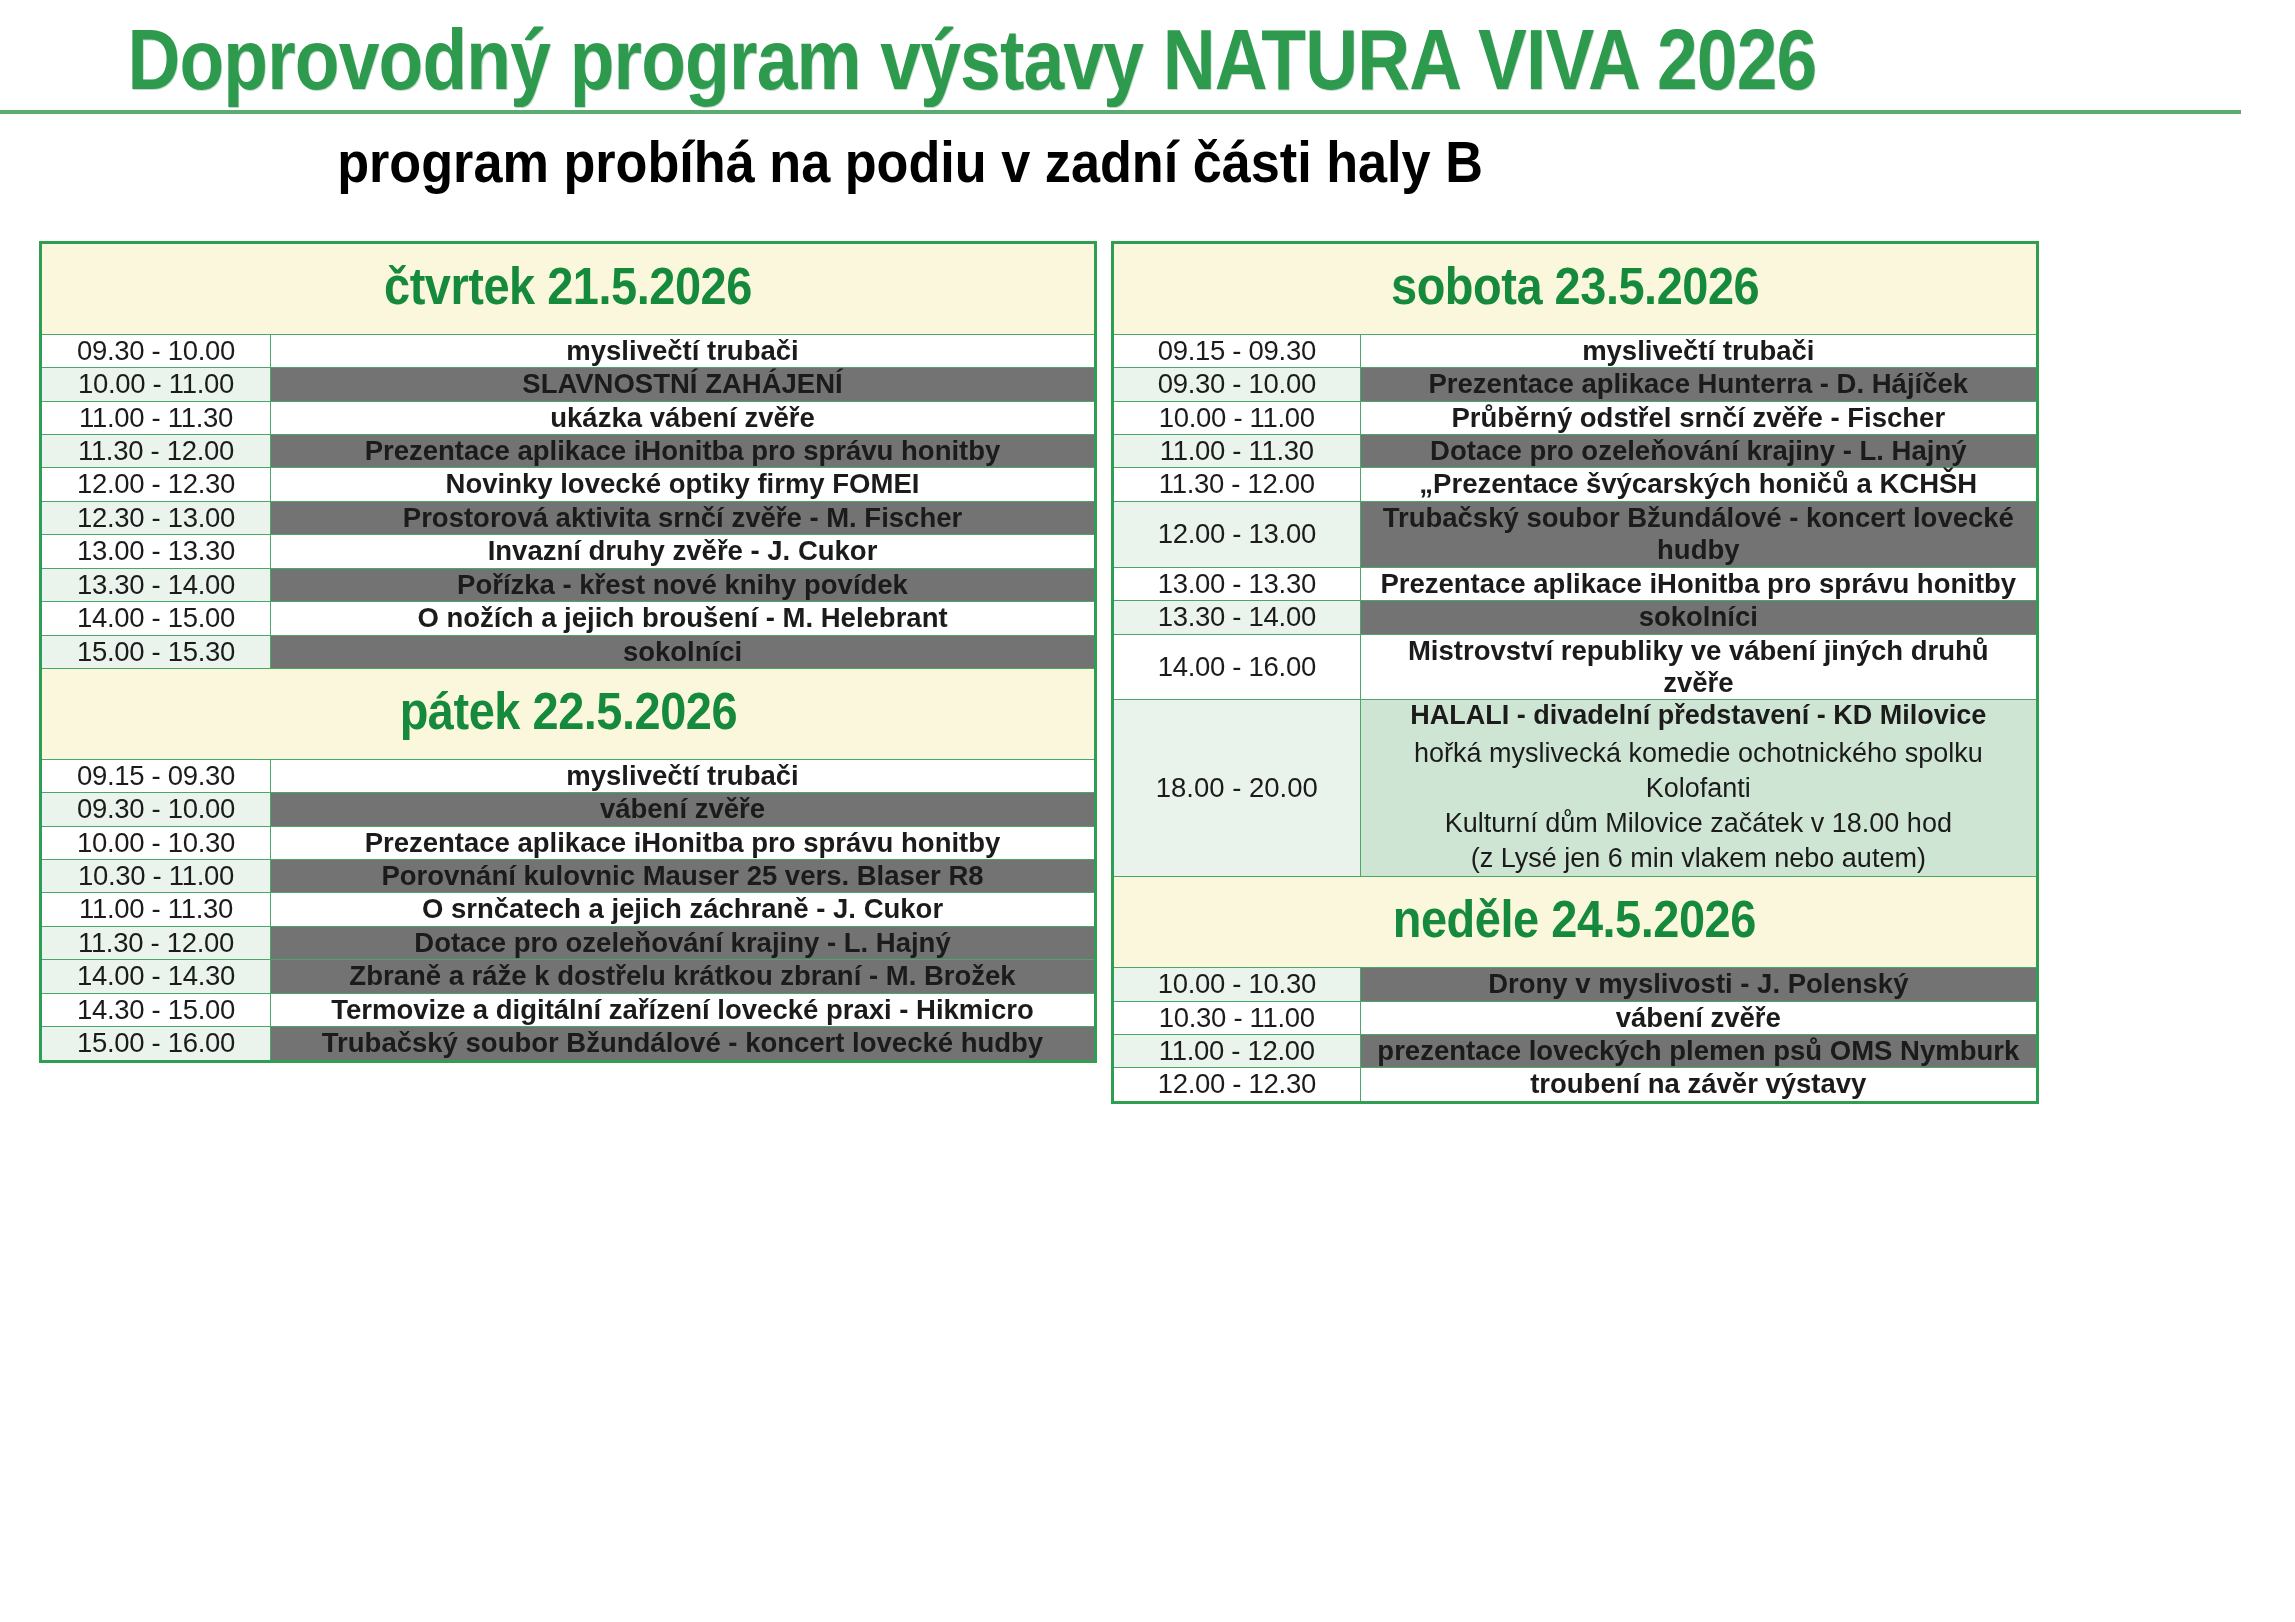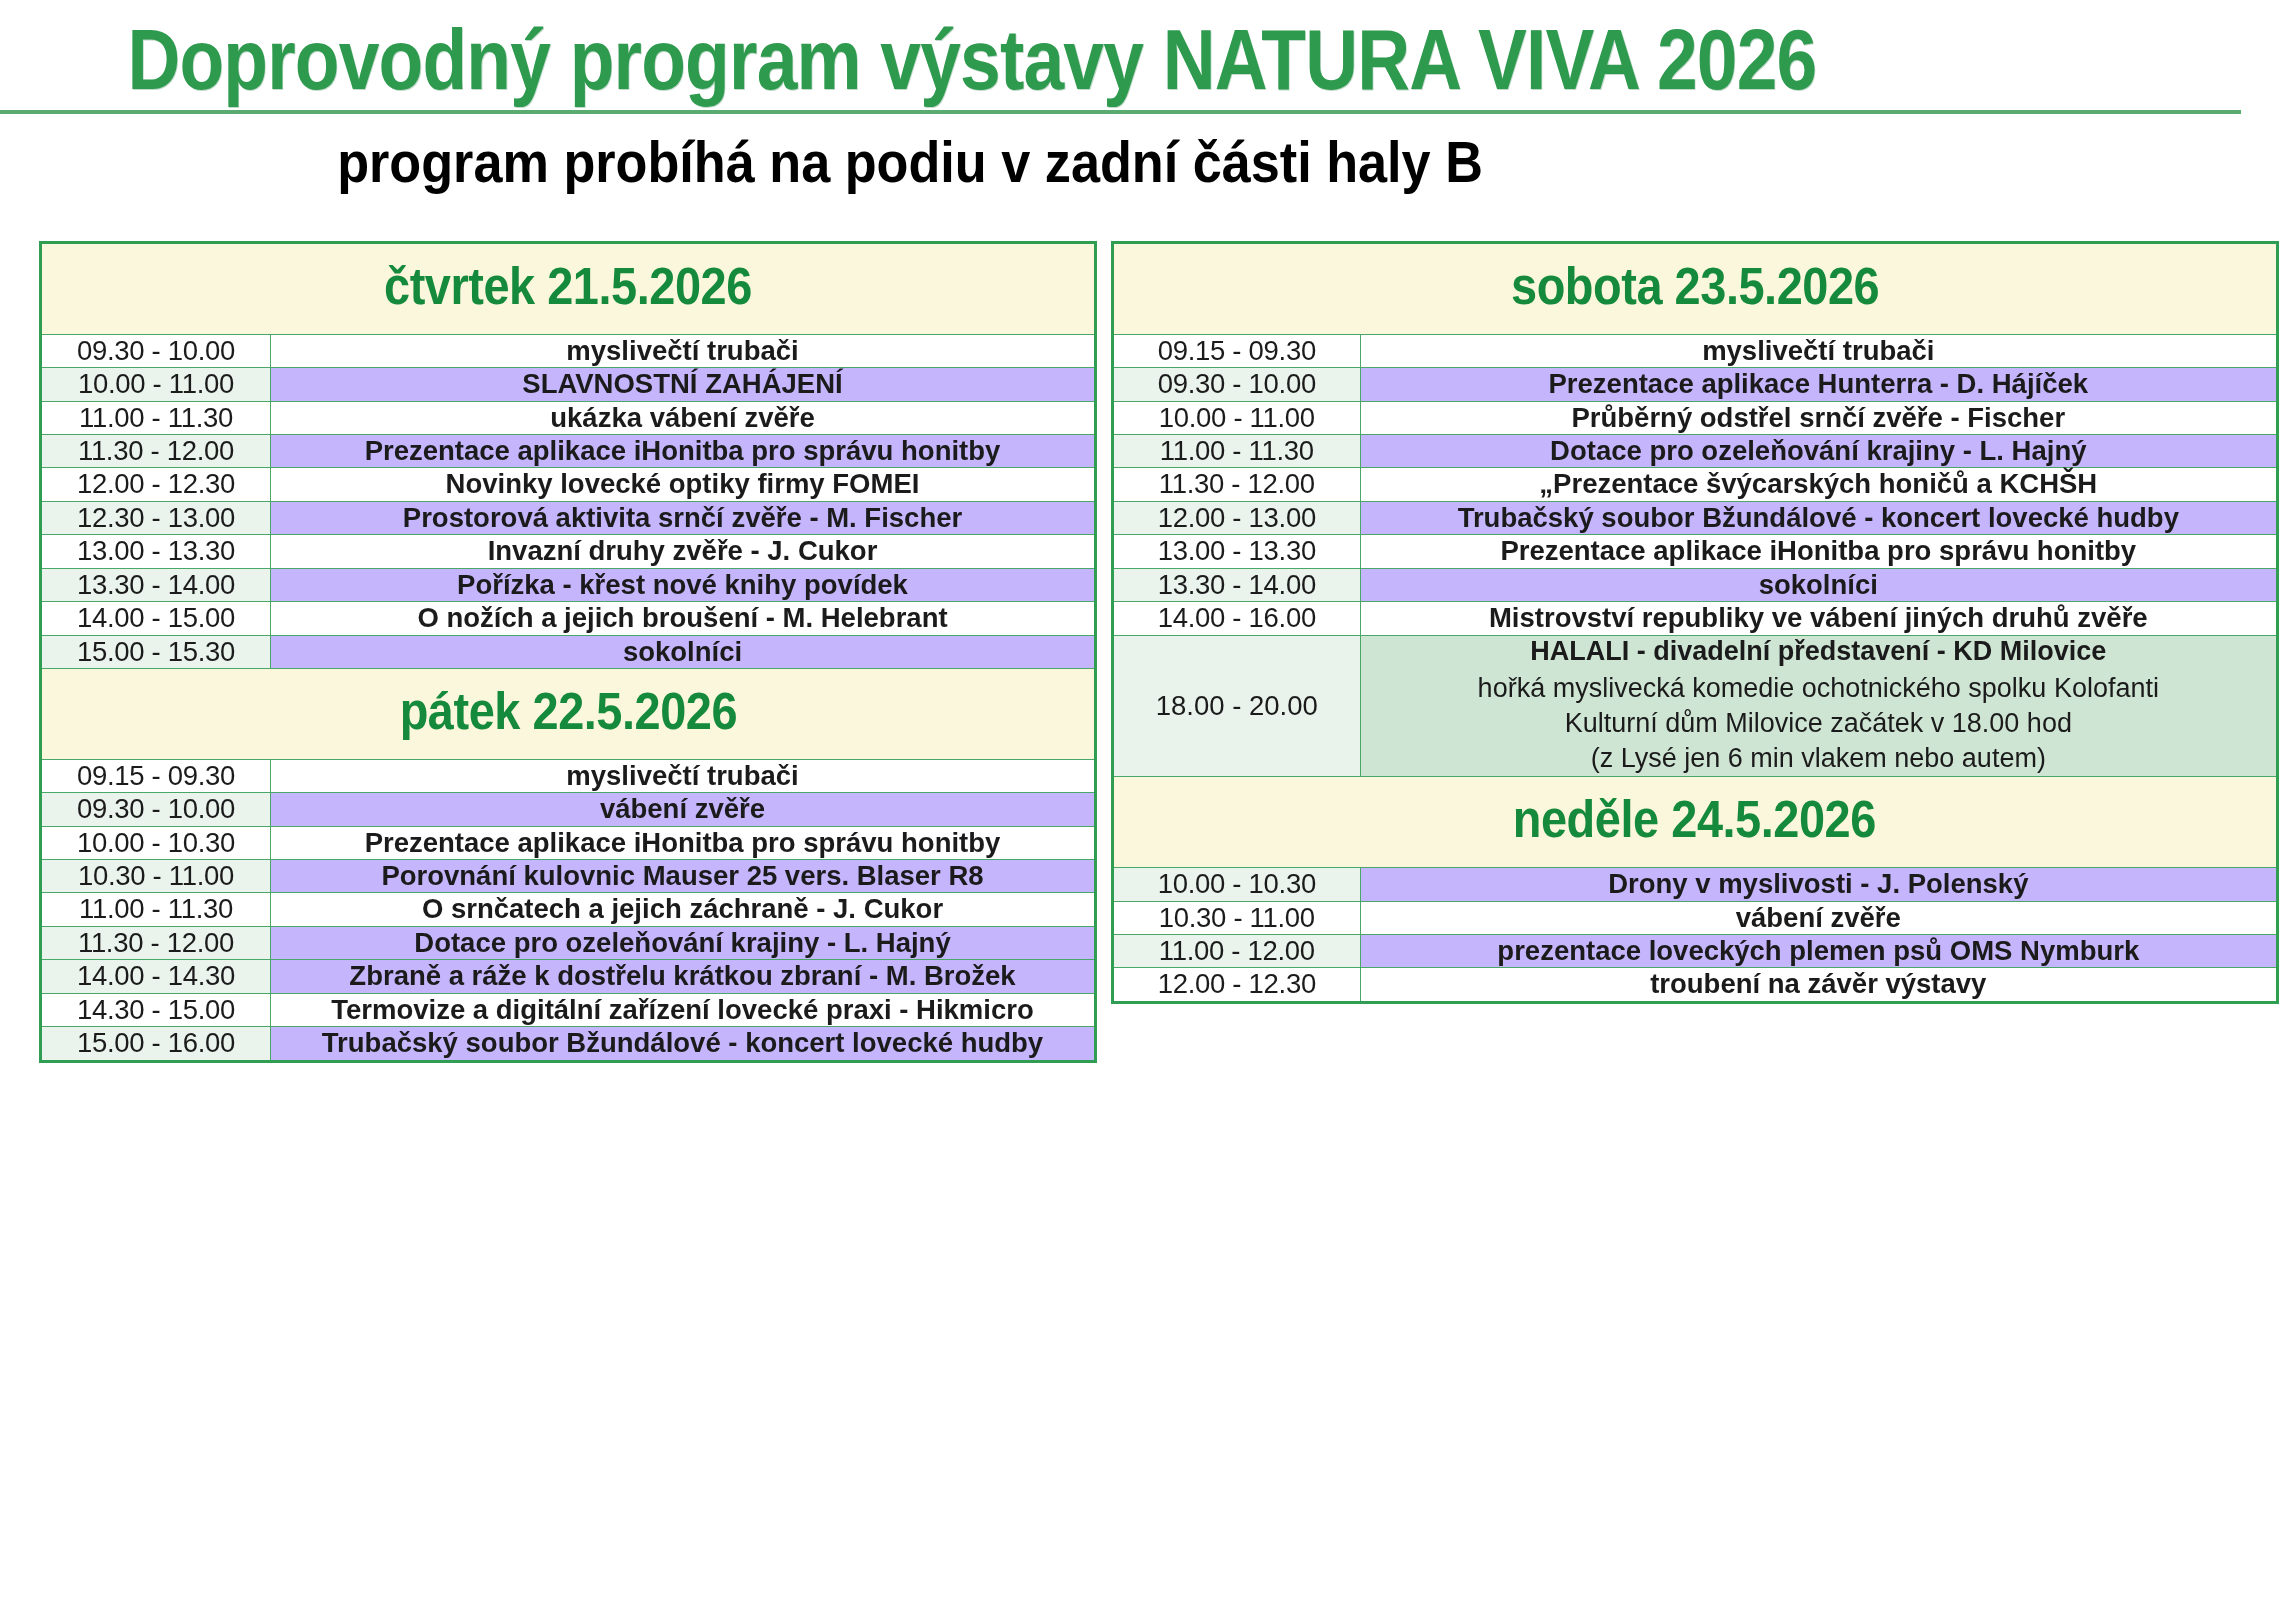--- a/index.html
+++ b/index.html
@@ -59,21 +59,21 @@
     left: 0;
     width: 2296px;
     display: flex;
     gap: 0;
   }
   .col-left {
     width: 1058px;
     margin-left: 39px;
   }
   .col-right {
-    width: 1168px;
+    width: 928px;
     margin-left: 13.8px;
   }
 
   
   table.sched {
     border-collapse: collapse;
     width: 100%;
     table-layout: fixed;
     border: 3.7px solid #2f9e52;
   }
@@ -109,21 +109,21 @@
     white-space: nowrap;
     font-size: 27.5px;
     letter-spacing: -0.3px;
   }
   td.prog {
     text-align: center;
     font-weight: bold;
   }
   
   tr.alt td.time { background: #eaf4ec; }
-  tr.alt td.prog { background: #c4b5fd; }
+  tr.alt td.prog { background: #737373; }
   tr.norm td.time { background: #ffffff; }
   tr.norm td.prog { background: #ffffff; }
 
   td.bold { font-weight: bold; font-size: 28.5px; }
 
   
   td.hl {
     background: #cfe5d4 !important;
     text-align: center;
     padding: 11px 9.2px 13px 9.2px;

